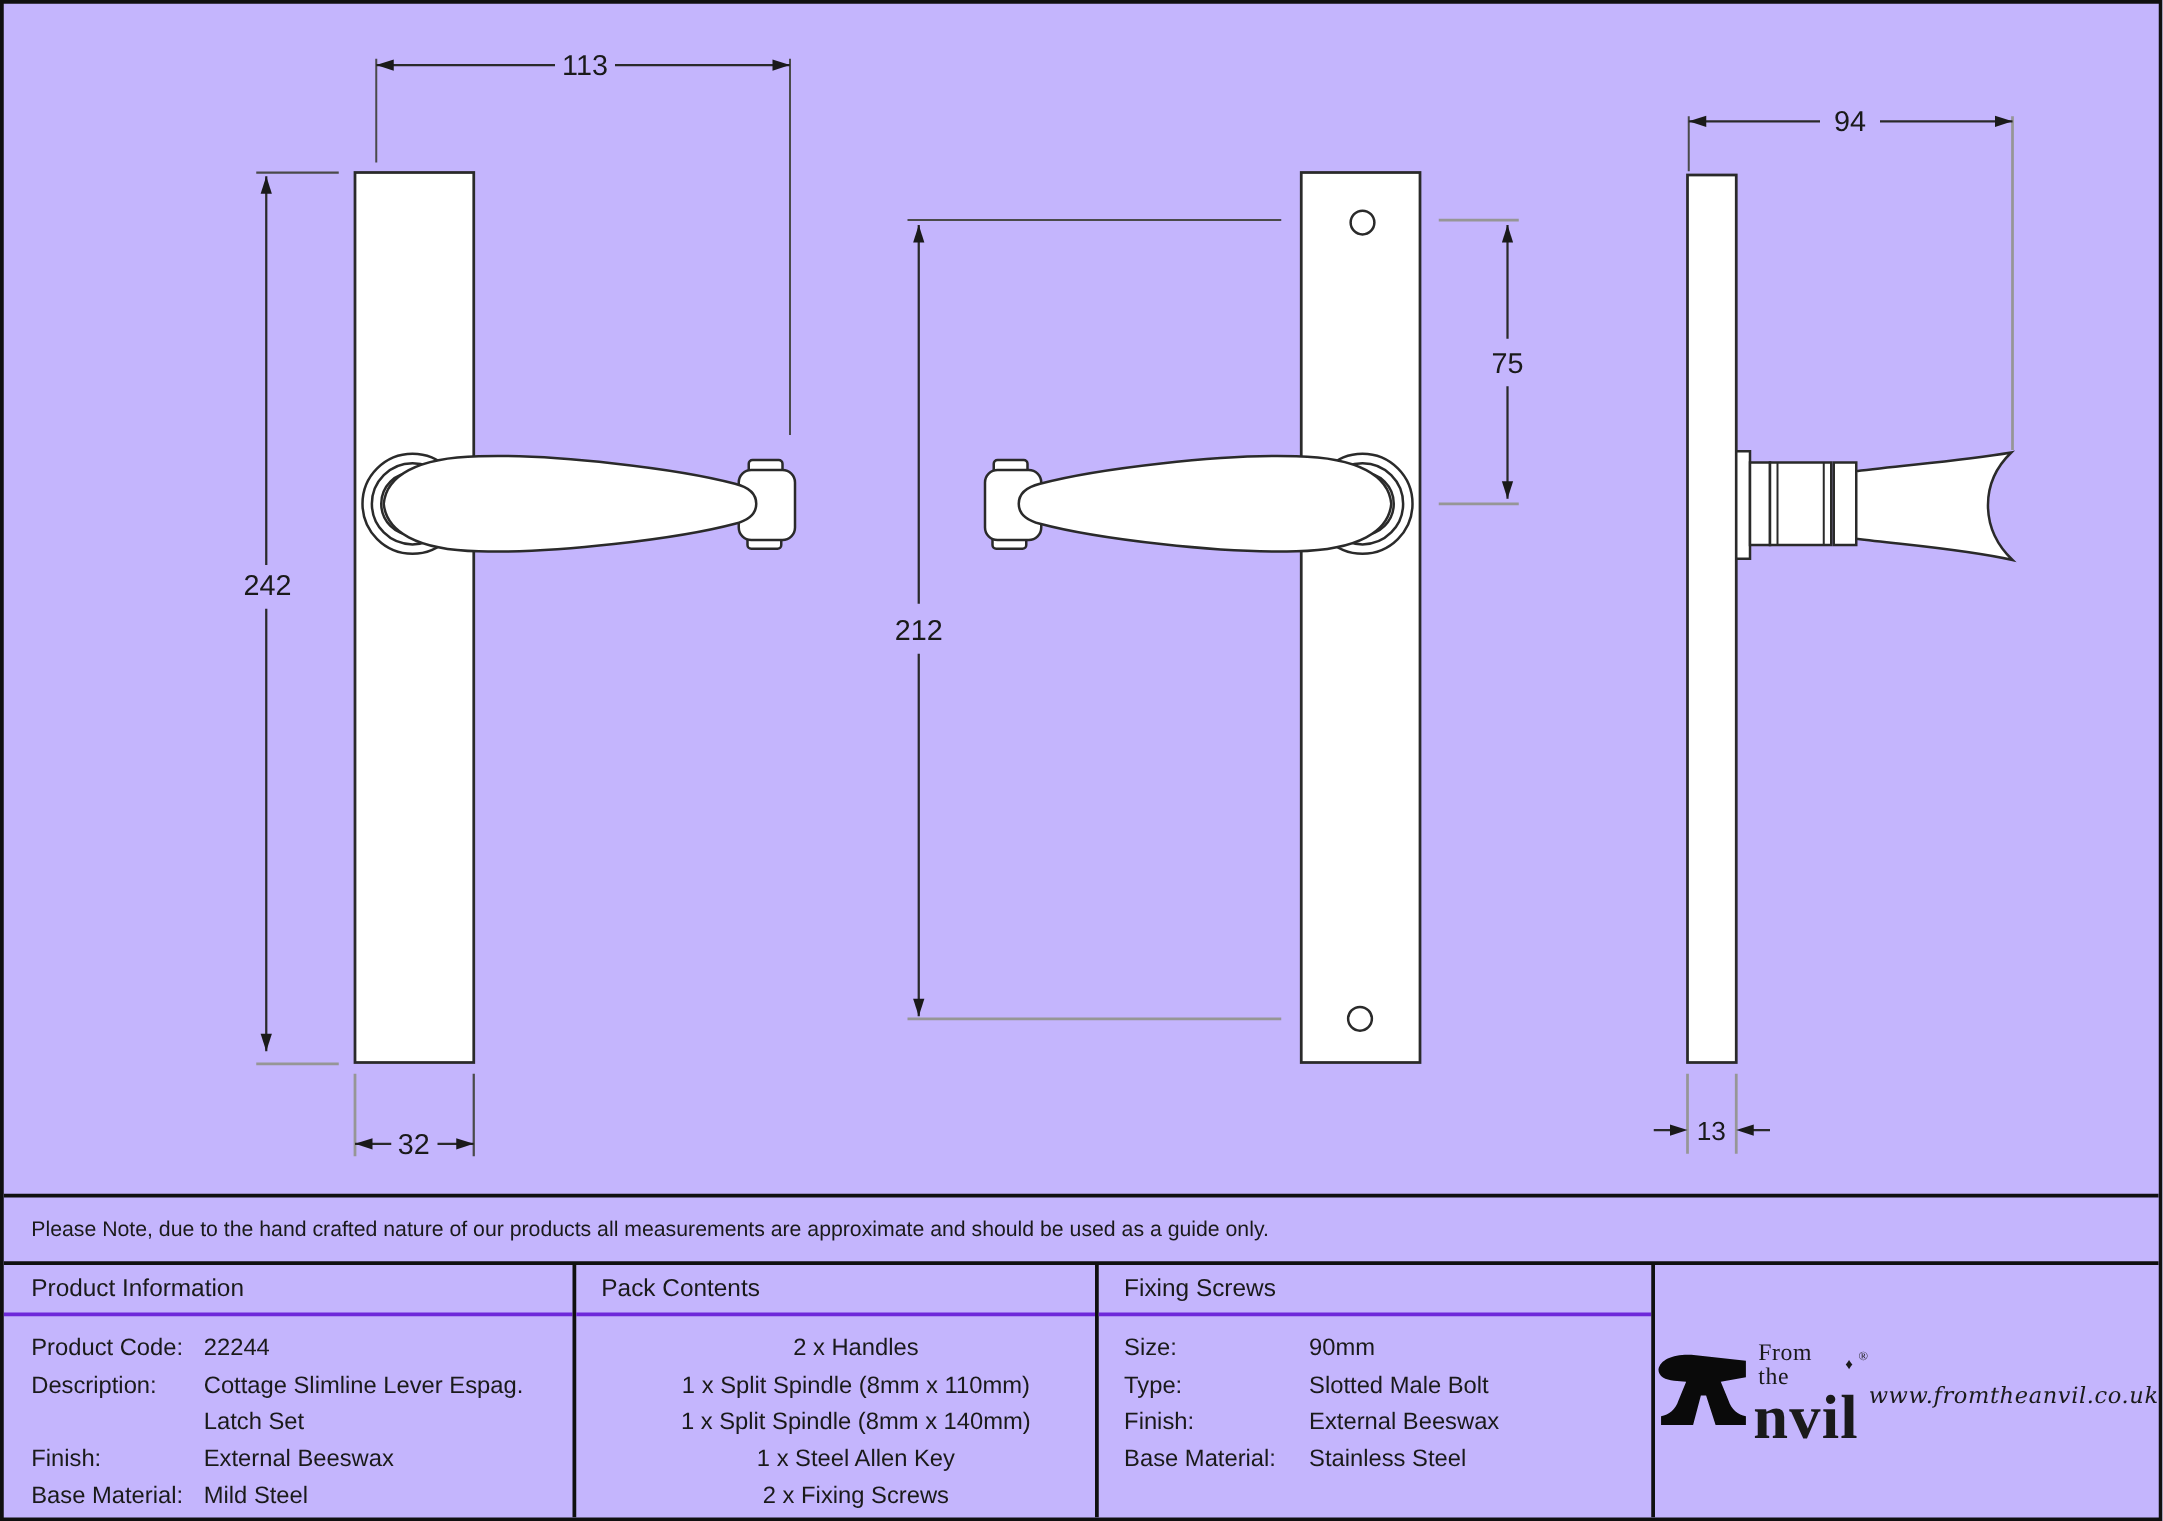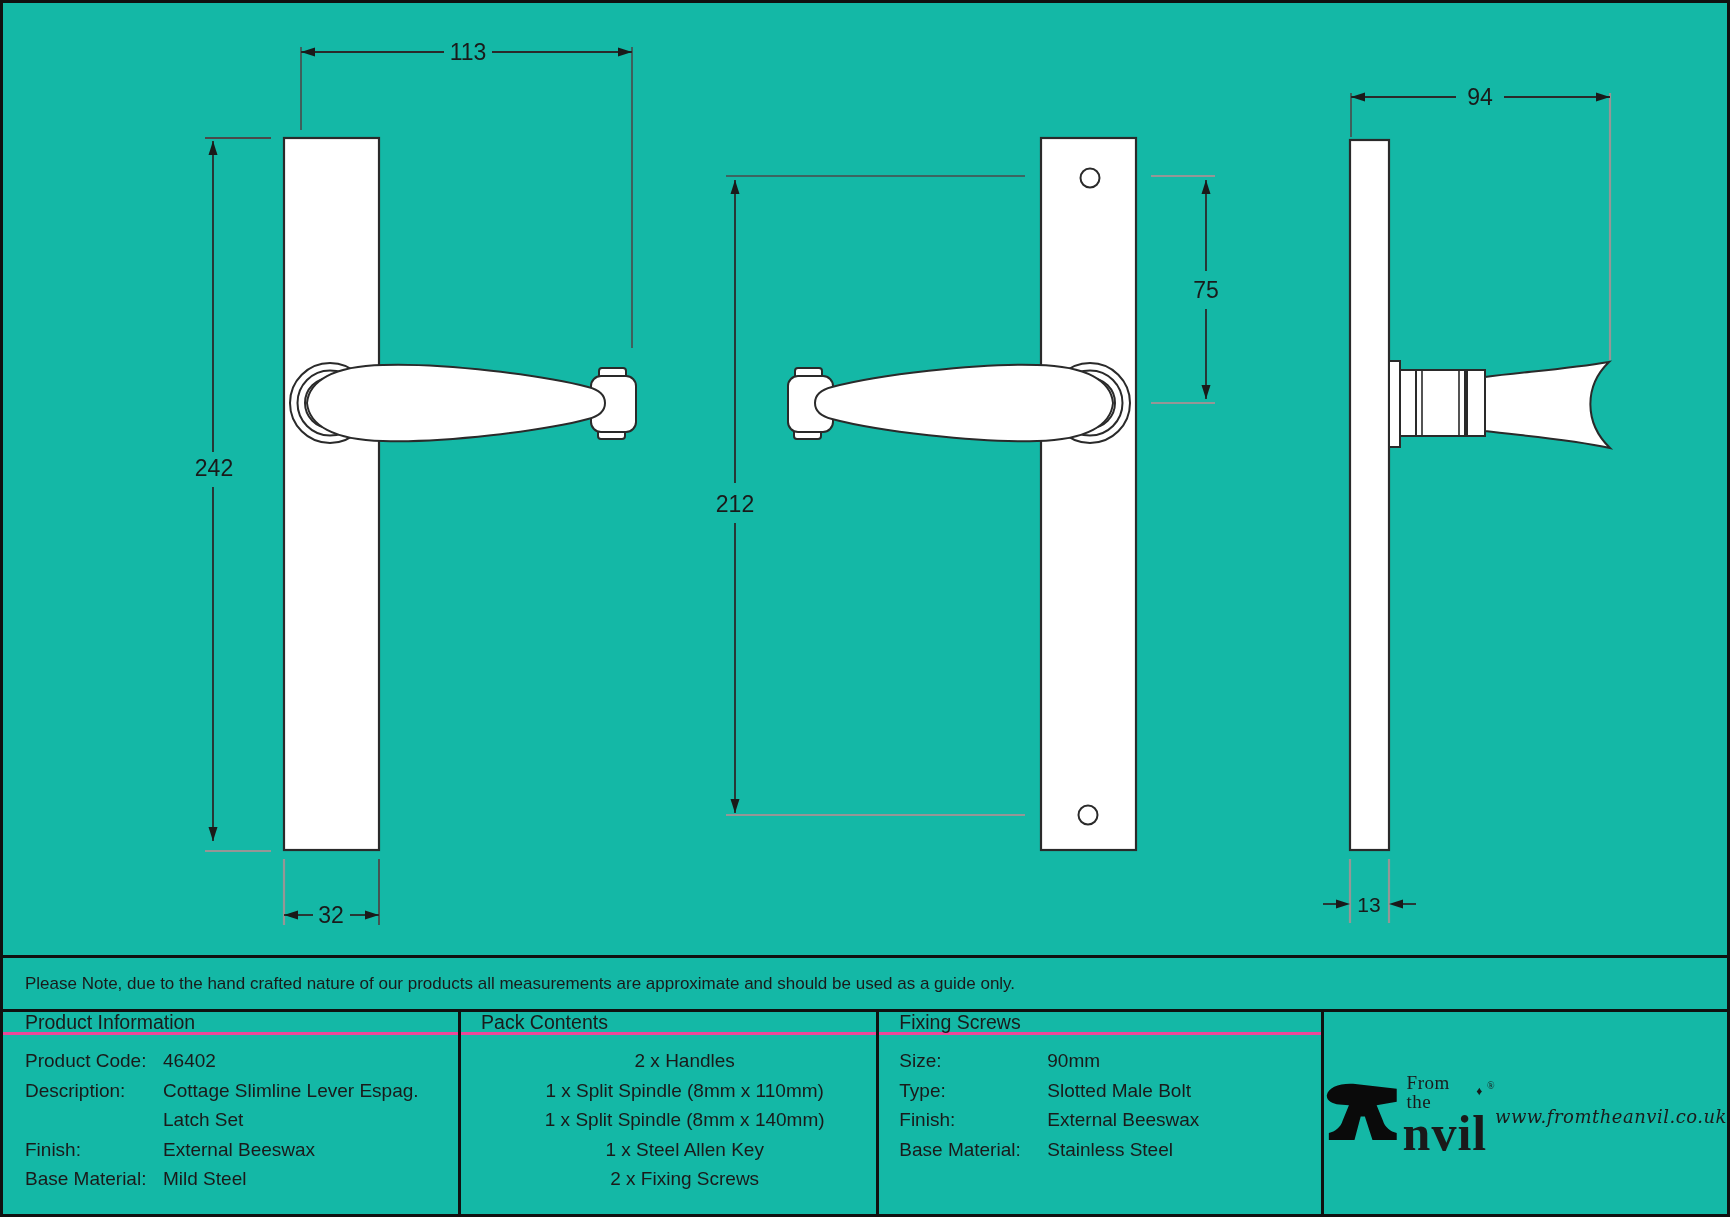--- a/index.html
+++ b/index.html
@@ -1,19 +1,19 @@
 <!DOCTYPE html>
 <html><head>
 <meta charset="utf-8">
 <style>
   html,body{margin:0;padding:0;background:#e8e8e8;}
   .page{
     position:relative;
     width:1730px;height:1217px;
-    background:#14b8a6;
+    background:#c4b5fd;
     border:3px solid #101010;
     box-sizing:border-box;
     font-family:"Liberation Sans","DejaVu Sans",sans-serif;
     color:#1a1a1a;
     overflow:hidden;
   }
   .drawing-area{position:absolute;left:0;top:0;width:1724px;height:952px;}
   .drawing-area svg{display:block;}
   svg text{font-family:"Liberation Sans","DejaVu Sans",sans-serif;fill:#1a1a1a;}
 
@@ -30,22 +30,22 @@
     border-top:3px solid #101010;
     box-sizing:border-box;
     display:flex;flex-direction:row;align-items:stretch;
   }
   .col{box-sizing:border-box;}
   .col-1{width:491px;}
   .col-2{width:451px;border-left:3px solid #101010;}
   .col-3{width:480px;border-left:3px solid #101010;}
   .col-4{flex:1;border-left:3px solid #101010;display:flex;align-items:center;justify-content:center;}
   .col-header{
-    height:23px;box-sizing:border-box;
-    border-bottom:3px solid #ec4899;
+    height:41px;box-sizing:border-box;
+    border-bottom:3px solid #6d28d9;
     display:flex;align-items:center;
     padding-left:22px;
     font-size:19.5px;
   }
   .col-2 .col-header,.col-3 .col-header{padding-left:20px;}
   .col-body{padding-top:11px;font-size:19px;line-height:29.5px;}
   .col-1 .col-body{padding-left:22px;}
   .col-2 .col-body{padding-left:32px;text-align:center;}
   .col-3 .col-body{padding-left:20px;}
   .kv-row{display:flex;}
@@ -200,21 +200,21 @@
     <span>Please Note, due to the hand crafted nature of our products all measurements are approximate and should be used as a guide only.</span>
   </div>
 
   <div class="spec-table">
 
     <div class="col col-1">
       <div class="col-header">Product Information</div>
       <div class="col-body">
         <div class="kv-row">
           <span class="kv-label">Product Code:</span>
-          <span class="kv-value">46402</span>
+          <span class="kv-value">22244</span>
         </div>
         <div class="kv-row">
           <span class="kv-label">Description:</span>
           <span class="kv-value">Cottage Slimline Lever Espag.</span>
         </div>
         <div class="kv-row">
           <span class="kv-label"></span>
           <span class="kv-value">Latch Set</span>
         </div>
         <div class="kv-row">

